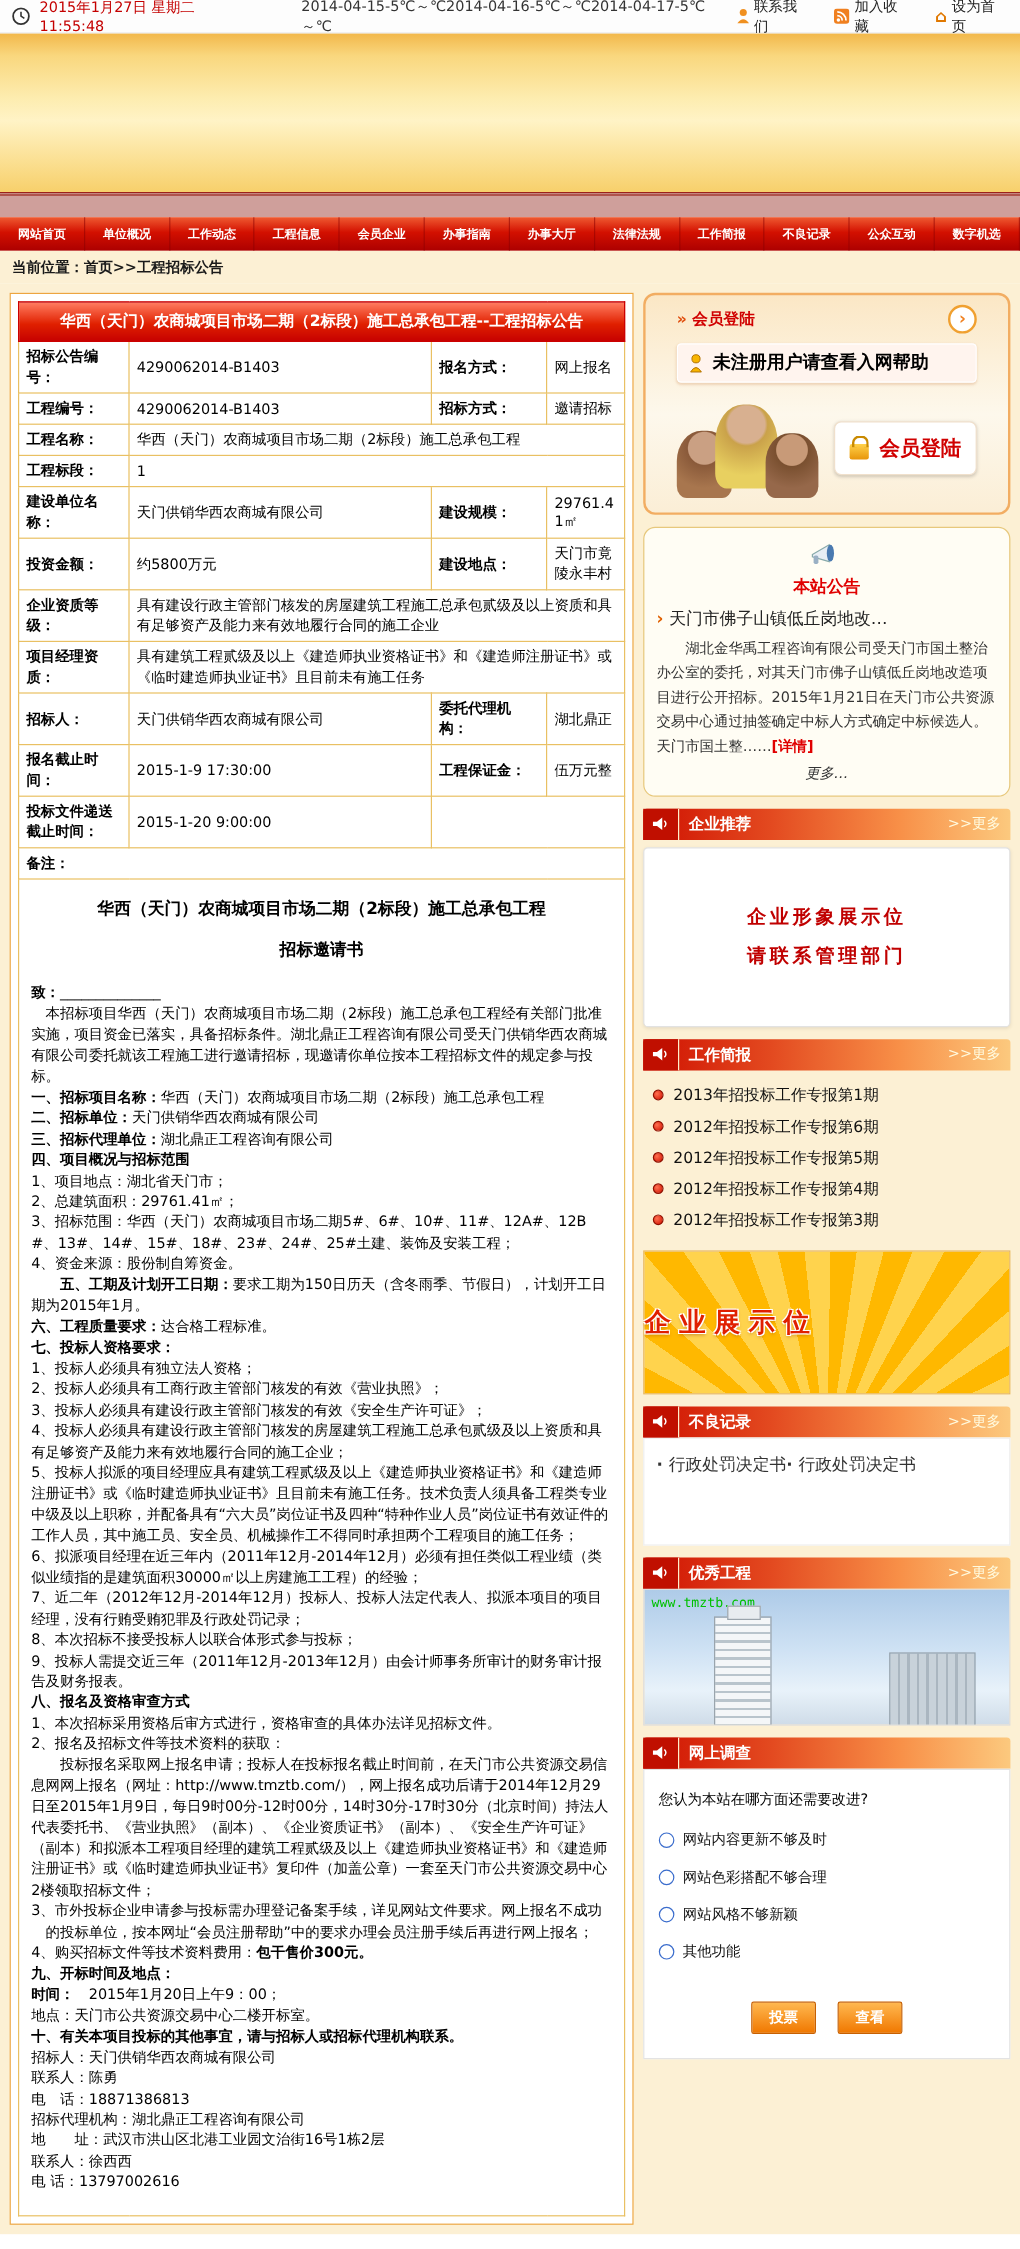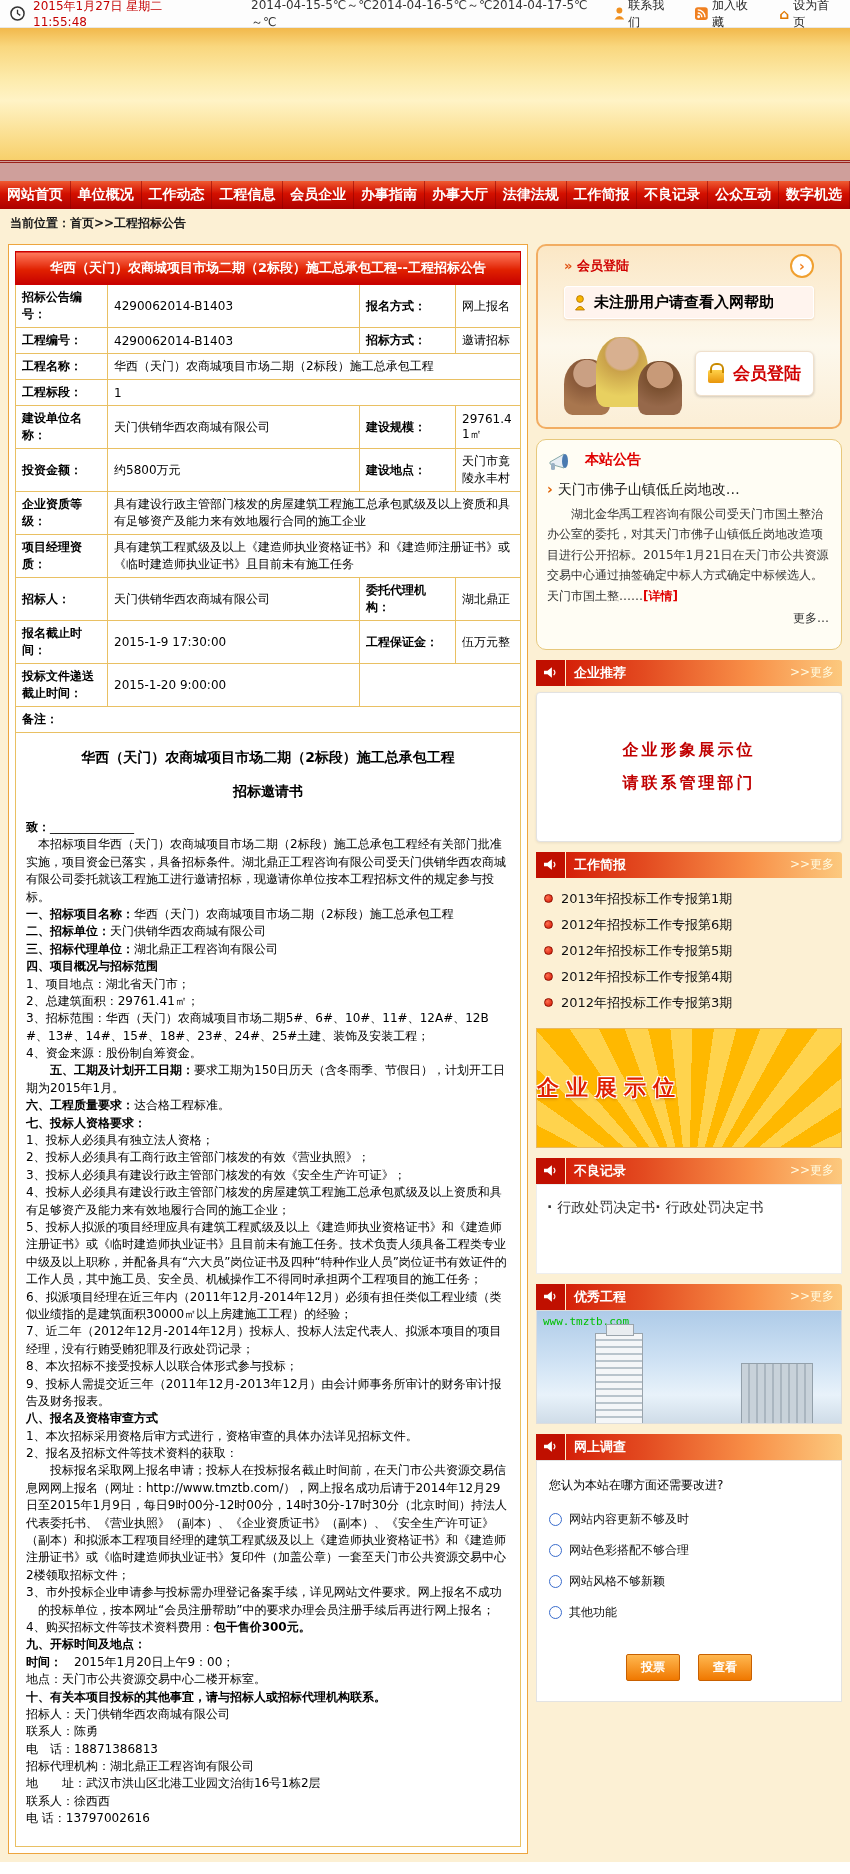--- a/index.html
+++ b/index.html
@@ -12,21 +12,21 @@
   .tb-date{color:#c40000;margin-left:2px;}
   .tb-weather{color:#333;margin-left:28px;}
   .toplinks{margin-left:auto;display:flex;gap:20px;align-items:center;}
   .toplink{display:flex;align-items:center;gap:4px;color:#222;text-decoration:none;cursor:pointer;}
   .home-ico{color:#e07800;font-size:14px;font-weight:bold;}
 
   
   .banner{height:132px;background:linear-gradient(180deg,#f2b84b 0%,#f9d77e 14%,#fdecae 40%,#fff3c6 55%,#fbe093 80%,#f7d06b 100%);}
   .band{height:18px;background:#cf9f9b;border-top:3px double #9b221a;}
   .nav{height:28px;display:flex;background:linear-gradient(180deg,#ef5a31 0%,#d31000 45%,#ac0000 100%);}
-  .nav-item{flex:1;display:flex;align-items:center;justify-content:center;color:#fff;font-weight:bold;font-size:14px;text-decoration:none;cursor:pointer;border-right:1px solid rgba(140,0,0,.55);white-space:nowrap;}
+  .nav-item{flex:1;display:flex;align-items:center;justify-content:center;color:#fff;font-weight:bold;font-size:10px;text-decoration:none;cursor:pointer;border-right:1px solid rgba(140,0,0,.55);white-space:nowrap;}
   .breadcrumb{background:#fcf0d4;padding:6px 10px 4px;font-size:12px;font-weight:bold;color:#1a1a1a;}
 
   
   .content{display:flex;gap:8px;background:#fcf0d4;padding:8px;align-items:flex-start;}
   .main-panel{width:520px;box-sizing:border-box;background:#fff;border:1px solid #eda53f;min-height:1292px;}
   .panel-head{height:30px;background:linear-gradient(180deg,#ef5030,#c00000);display:flex;align-items:flex-end;}
   .panel-tab{margin-left:8px;padding:5px 20px 4px;background:linear-gradient(180deg,#fdf0df,#f2a878);border-radius:9px 9px 0 0;color:#9c0000;font-weight:bold;font-size:14px;}
 
   .info-table{width:calc(100% - 12px);margin:6px;border-collapse:collapse;font-size:12px;table-layout:fixed;}
   .info-table td{border:1px solid #e9c063;padding:4px 6px;vertical-align:middle;word-break:break-all;}
@@ -53,26 +53,26 @@
   .people{position:relative;width:118px;height:84px;flex:0 0 auto;}
   .pp{position:absolute;border-radius:45% 45% 18% 18%;}
   .pp1{left:0;bottom:0;width:46px;height:56px;background:radial-gradient(circle at 50% 26%,#caa083 28%,#8a5a3a 30%,#a8764e 70%);}
   .pp2{left:32px;bottom:8px;width:52px;height:70px;background:radial-gradient(circle at 50% 24%,#d8b090 26%,#caa24a 30%,#e8d060 72%);}
   .pp3{left:74px;bottom:0;width:44px;height:54px;background:radial-gradient(circle at 50% 26%,#c89a78 28%,#7a5030 30%,#96684a 70%);}
   .login-btn{margin-left:auto;background:#fff;border:1px solid #f0e0cc;border-radius:6px;display:flex;align-items:center;gap:9px;padding:10px 12px;font-size:17px;font-weight:bold;color:#d00000;box-shadow:0 1px 3px rgba(0,0,0,.18);cursor:pointer;white-space:nowrap;}
   .lock{width:16px;height:13px;background:linear-gradient(180deg,#ffd24a,#e8950a);border-radius:2px;position:relative;margin-top:6px;}
   .lock::before{content:"";position:absolute;top:-7px;left:2px;width:10px;height:8px;border:2px solid #c98a00;border-bottom:none;border-radius:6px 6px 0 0;}
 
   .notice-panel{border:1px solid #e7c87c;border-radius:10px;background:#fffdf4;padding:8px 10px 6px;}
-  .np-head{display:flex;align-items:center;gap:8px;font-weight:bold;color:#e00000;font-size:14px;}
+  .np-head{display:flex;align-items:center;gap:8px;font-weight:bold;color:#e00000;font-size:14px;flex-direction:column;}
   .np-link{display:block;font-size:14px;color:#222;margin:9px 0 5px;text-decoration:none;cursor:pointer;}
   .np-link::before{content:"› ";color:#e06000;font-weight:bold;}
   .np-body{font-size:12px;color:#333;line-height:1.7;}
   .np-detail{color:#e00000;font-weight:bold;cursor:pointer;}
-  .np-more{display:block;text-align:right;font-size:12px;color:#333;margin:4px 2px 16px;text-decoration:none;cursor:pointer;}
+  .np-more{display:block;text-align:center;font-size:12px;color:#333;margin:4px 2px 4px;text-decoration:none;cursor:pointer;font-style:italic;}
 
   .sec-head{height:26px;display:flex;align-items:center;background:linear-gradient(90deg,#cf1000 0,#e34a20 35%,#f89048 70%,#fcc97e 100%);border-radius:3px 3px 0 0;}
   .sec-ico{width:30px;height:100%;background:#c00f00;display:flex;align-items:center;justify-content:center;border-right:1px solid #ffeecc;box-sizing:border-box;flex:0 0 auto;}
   .sec-title{color:#fff;font-weight:bold;font-size:13px;margin-left:8px;}
   .sec-more{margin-left:auto;color:#fffbe0;font-size:12px;padding-right:8px;text-decoration:none;cursor:pointer;}
 
   .promo-box{background:#fff;border:1px solid #e2e2e2;border-radius:4px;margin-top:6px;height:148px;display:flex;flex-direction:column;align-items:center;justify-content:center;gap:12px;color:#c00000;font-weight:bold;font-size:16px;letter-spacing:3px;box-shadow:0 1px 3px rgba(0,0,0,.08);}
 
   .brief-list{padding:8px 2px 2px;}
   .brief-item{display:flex;align-items:center;gap:8px;font-size:13px;color:#111;padding:4px 6px;cursor:pointer;}

